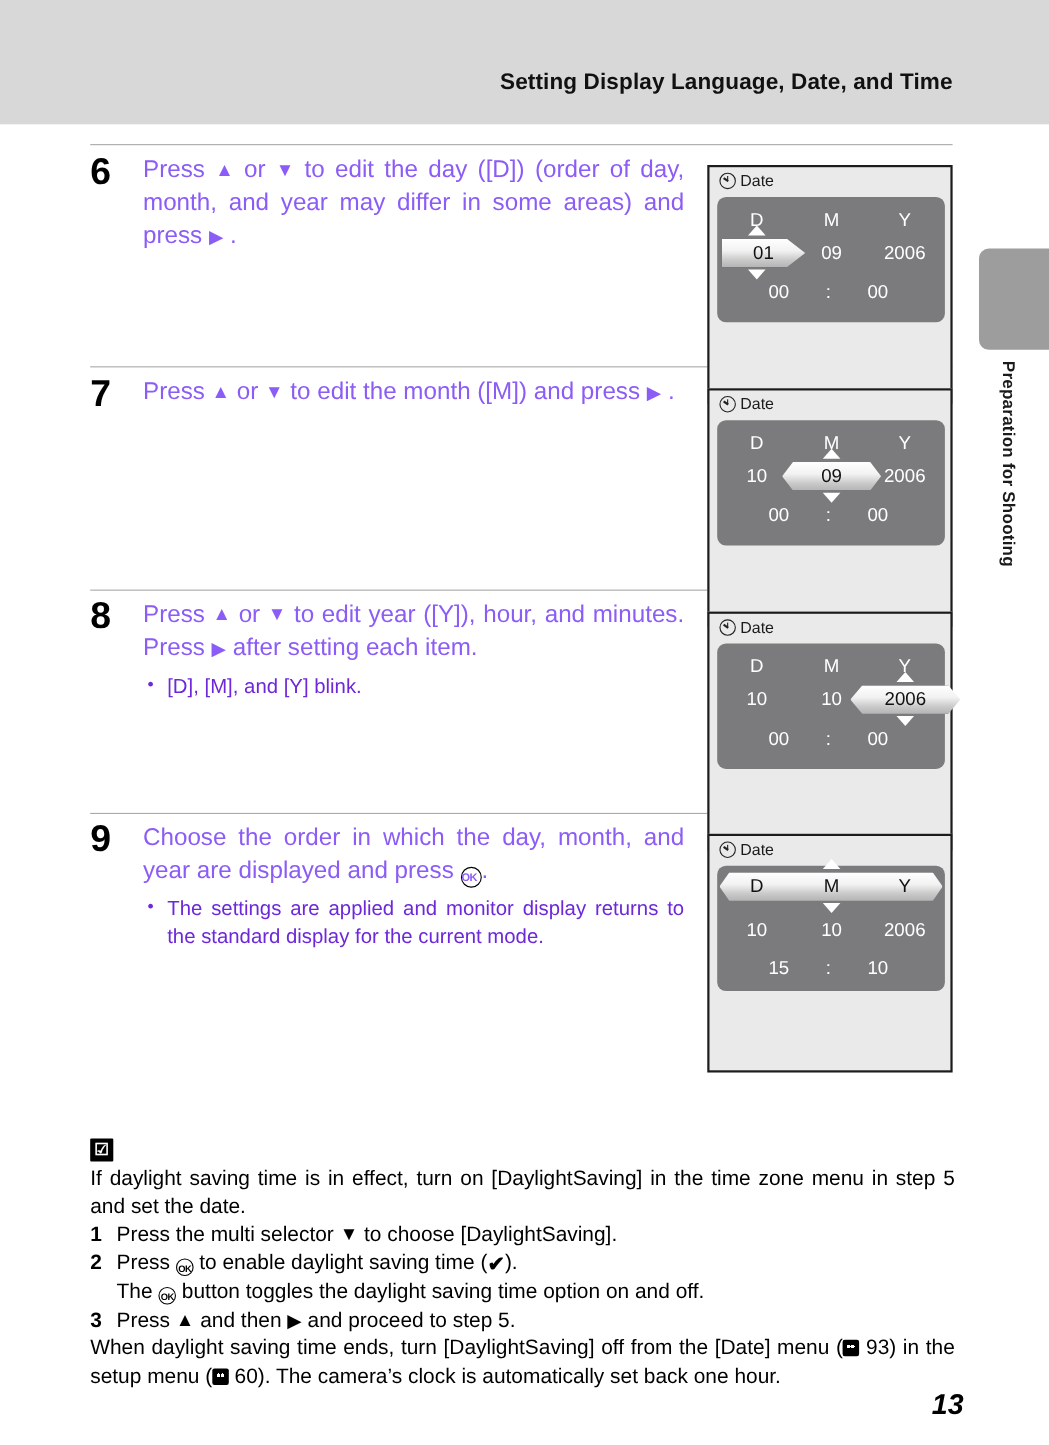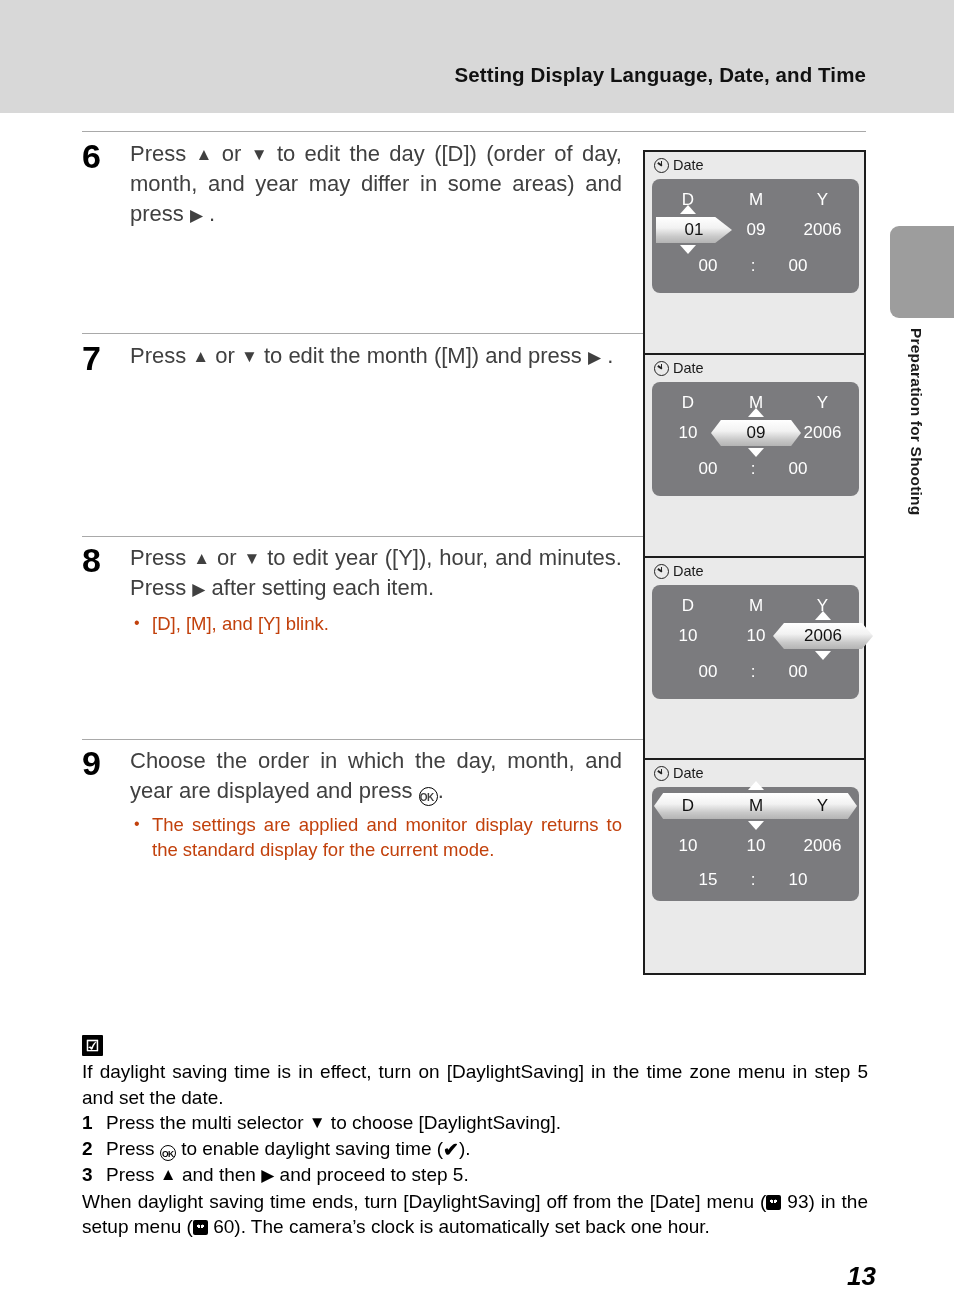--- a/index.html
+++ b/index.html
@@ -81,37 +81,37 @@
     color: #000;
   }
   .step-body {
     margin-left: 48px;
   }
   .step-text {
     font-size: 22px;
     line-height: 30px;
     text-align: justify;
     text-justify: inter-word;
-    color: #404040;
+    color: #8b5cf6;
     margin: 0;
   }
   .step-text.last-left { text-align-last: left; }
   .bullets {
     margin: 6px 0 0 0;
     padding: 0;
     list-style: none;
   }
   .bullets li {
     position: relative;
     padding-left: 22px;
     font-size: 18.5px;
     line-height: 25px;
     text-align: justify;
     text-align-last: left;
-    color: #c2410c;
+    color: #6d28d9;
   }
   .bullets li:before {
     content: "\2022";
     position: absolute;
     left: 4px;
     top: -1px;
     font-size: 16px;
   }
   .glyph { font-size: 17px; line-height: 1; display: inline-block; vertical-align: 1px; }
   .glyph-rt { font-size: 17px; display: inline-block; vertical-align: 0px;}
@@ -492,20 +492,23 @@
   <p class="note-p">If daylight saving time is in effect, turn on [DaylightSaving] in the time zone menu in step 5 and set the date.</p>
 
   <div class="note-li">
     <span class="note-li-num">1</span><span>Press the multi selector </span><span class="glyph">▼</span><span> to choose [DaylightSaving].</span>
   </div>
 
   <div class="note-li">
     <span class="note-li-num">2</span><span>Press </span><span class="ok-btn sm">OK</span><span> to enable daylight saving time (</span><span class="checkglyph">✔</span><span>).</span>
   </div>
 
+  <div class="note-sub">
+    <span>The </span><span class="ok-btn sm">OK</span><span> button toggles the daylight saving time option on and off.</span>
+  </div>
 
   <div class="note-li">
     <span class="note-li-num">3</span><span>Press </span><span class="glyph">▲</span><span> and then </span><span class="glyph-rt">▶</span><span> and proceed to step 5.</span>
   </div>
 
   <p class="note-p"><span>When daylight saving time ends, turn [DaylightSaving] off from the [Date] menu (</span><span class="bookref"></span> <span>93</span><span>) in the setup menu (</span><span class="bookref"></span> <span>60</span><span>). The camera’s clock is automatically set back one hour.</span></p>
 </div>
 
 <div class="page-num">13</div>
 

